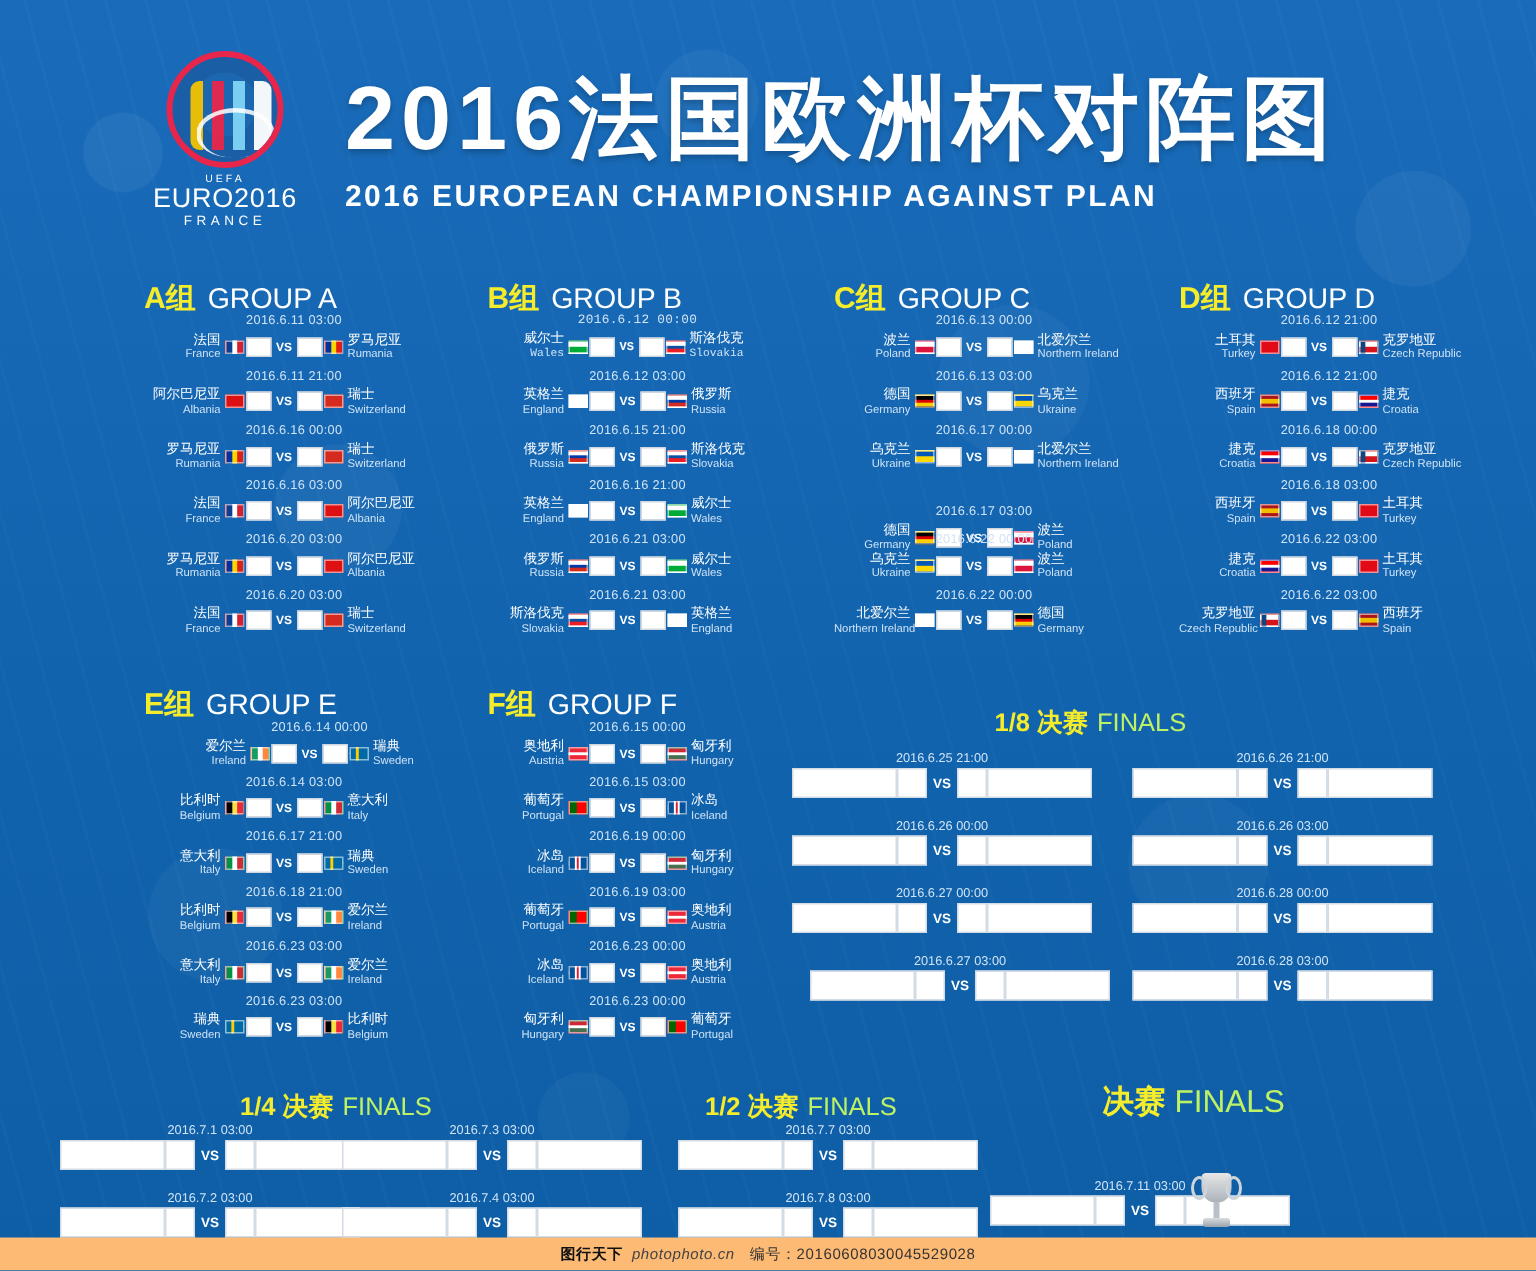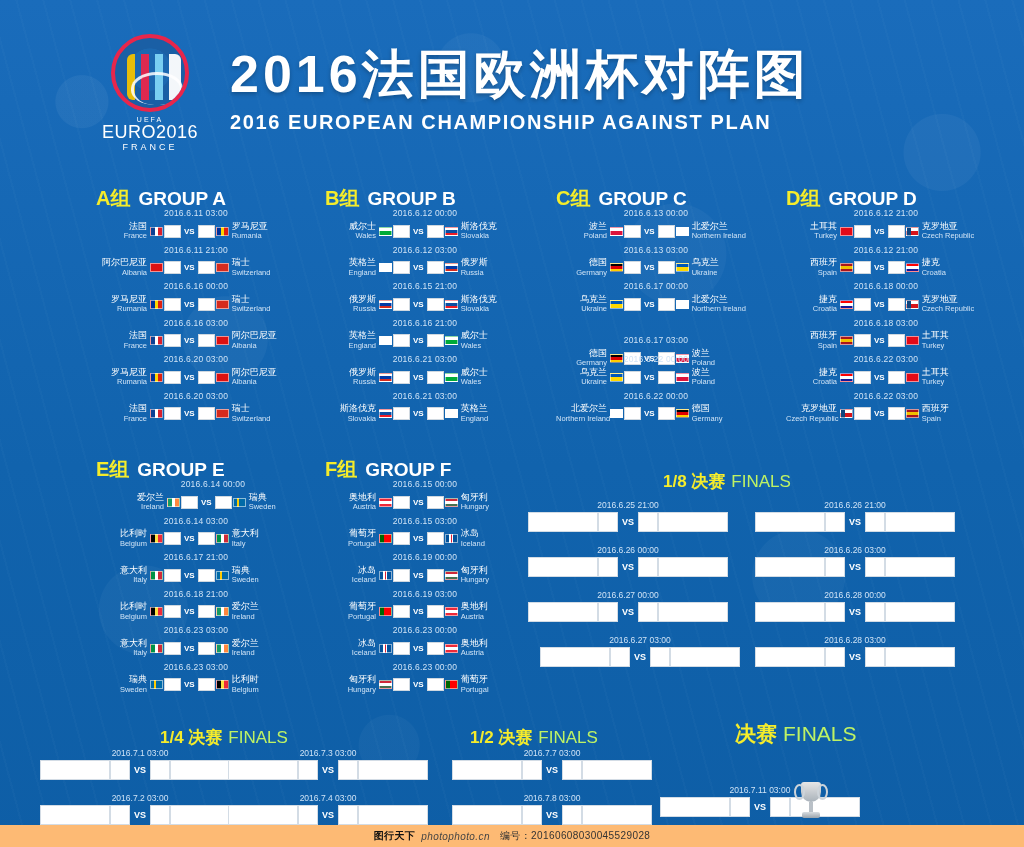--- a/index.html
+++ b/index.html
@@ -53,31 +53,31 @@
   .logo .ball:after{
     content:"";position:absolute;left:16px;top:34px;width:46px;height:30px;
     border:3px solid rgba(255,255,255,.85);border-radius:50% 50% 45% 45%;
     border-bottom:none;
   }
   .logo .uefa{ color:#fff; font-size:7px; letter-spacing:2px; margin-top:4px;}
   .logo .euro{ color:#fff; font-size:18px; font-weight:normal; letter-spacing:.5px; line-height:1.05;}
   .logo .france{ color:#fff; font-size:9px; letter-spacing:3px;}
   .titles{ position:absolute; left:230px; top:26px; width:720px;}
   .title-cn{
-    color:#fff; font-size:52px; font-weight:bold; letter-spacing:4px; line-height:1.1;
+    color:#fff; font-size:60px; font-weight:bold; letter-spacing:4px; line-height:1.1;
     text-shadow:0 2px 4px rgba(0,0,0,.25);
   }
   .title-en{
     color:#fff; font-size:20px; font-weight:bold; letter-spacing:1.6px; margin-top:8px;
   }
 
   
   .grp-title{ position:absolute; white-space:nowrap; }
   .grp-title .cn{ color:#f5ec2b; font-size:20px; font-weight:bold; }
-  .grp-title .en{ color:#ffffff; font-size:19px; font-weight:bold; margin-left:8px;}
+  .grp-title .en{ color:#ffffff; font-size:19px; font-weight:normal; margin-left:8px;}
 
   
   .match{ position:absolute; width:200px; }
   .match .date{ color:#cfe3f6; font-size:8.5px; text-align:center; letter-spacing:.2px; line-height:11px;}
   .match .row{ display:flex; align-items:center; height:24px; }
   .team{ width:54px; line-height:10.5px; }
   .team .cn{ color:#ffffff; font-size:9px; white-space:nowrap;}
   .team .en{ color:#cfe3f6; font-size:7.5px; white-space:nowrap;}
   .team.left{ text-align:right; padding-right:3px;}
   .team.right{ text-align:left; padding-left:3px;}
@@ -275,21 +275,21 @@
           <span class="score"></span>
           <span class="vs">VS</span>
           <span class="score"></span>
           <span class="flag" style="background-image: linear-gradient(rgb(213, 43, 30) 0px, rgb(213, 43, 30) 100%); background-size: cover;"></span>
           <div class="team right">
             <div class="cn">瑞士</div>
             <div class="en">Switzerland</div>
           </div>
         </div>
       </div>
-      <div class="match" style="left: 325px; top: 208px;">
+      <div class="match" style="left: 325px; top: 208px; font-family: Liberation Mono, monospace;">
         <div class="date">2016.6.12 00:00</div>
         <div class="row">
           <div class="team left">
             <div class="cn">威尔士</div>
             <div class="en">Wales</div>
           </div>
           <span class="flag" style="background-image: linear-gradient(rgb(255, 255, 255) 0px, rgb(255, 255, 255) 50%, rgb(0, 171, 57) 50%, rgb(0, 171, 57) 100%); background-size: cover;"></span>
           <span class="score"></span>
           <span class="vs">VS</span>
           <span class="score"></span>

